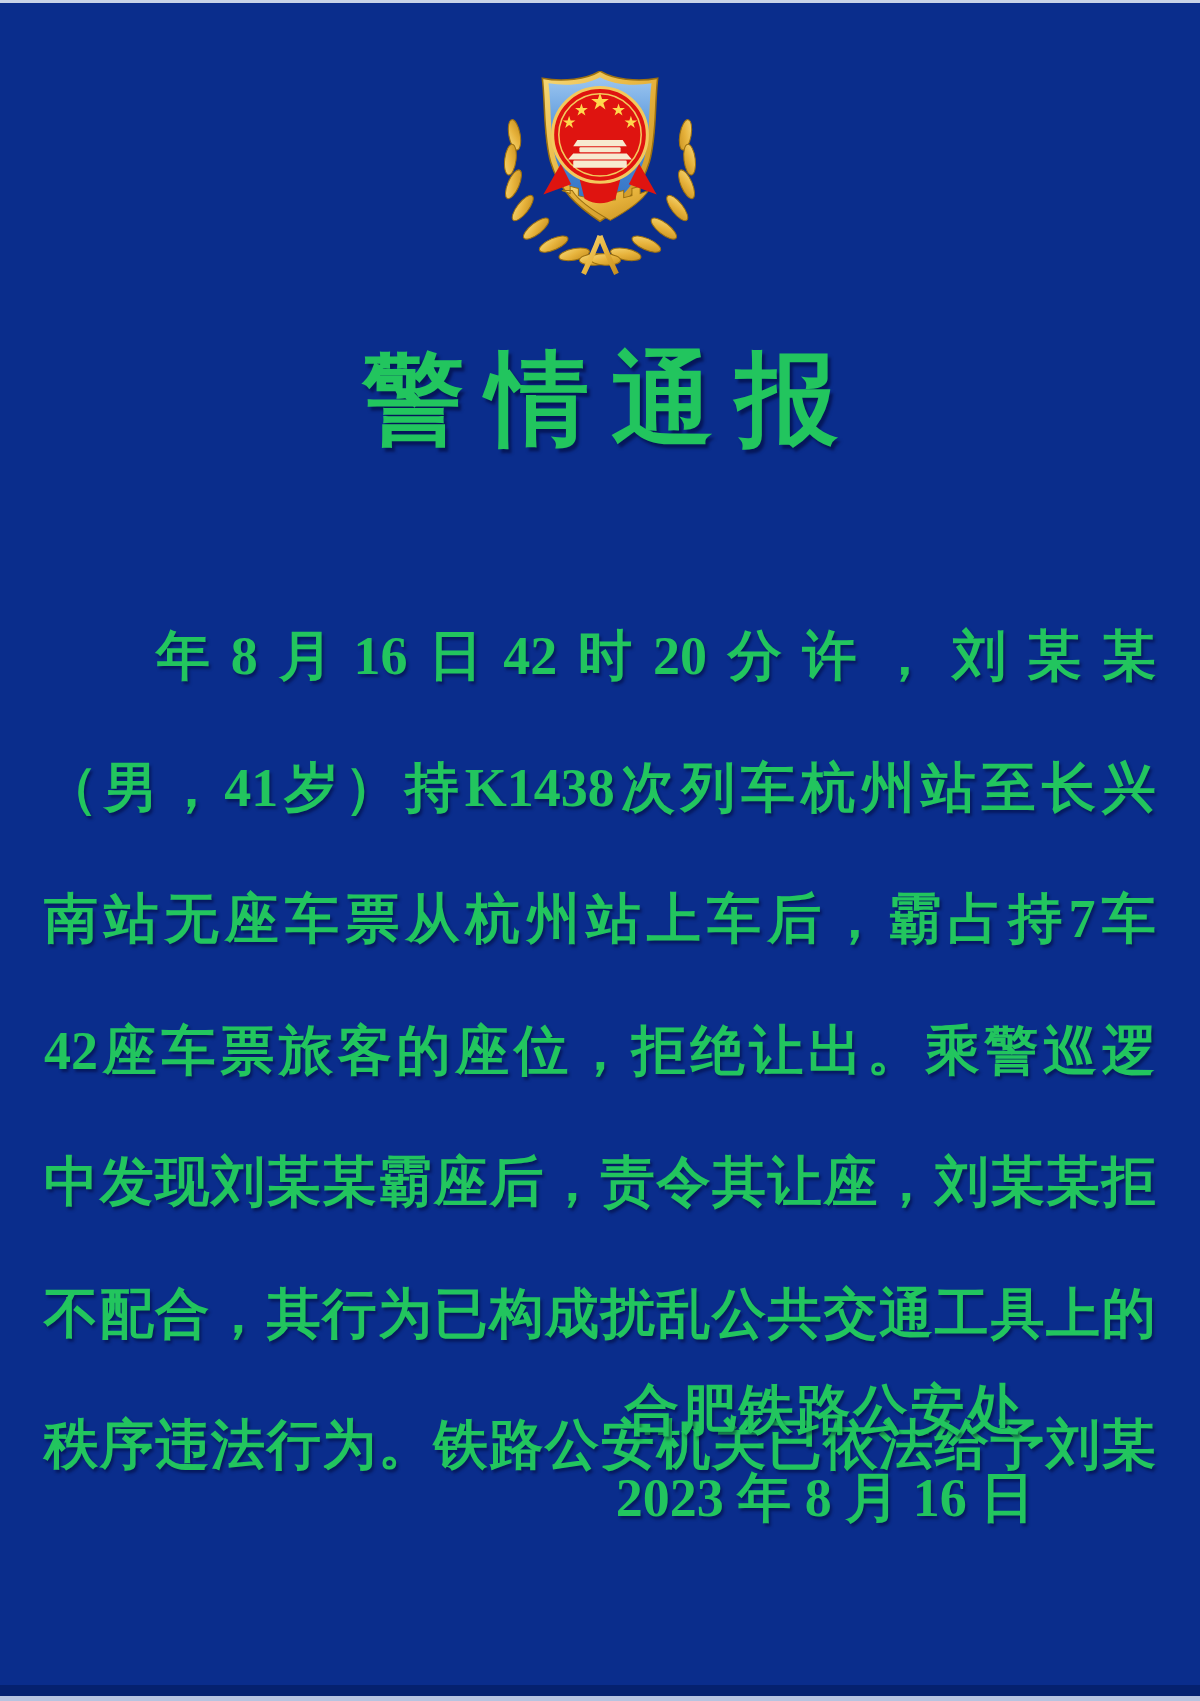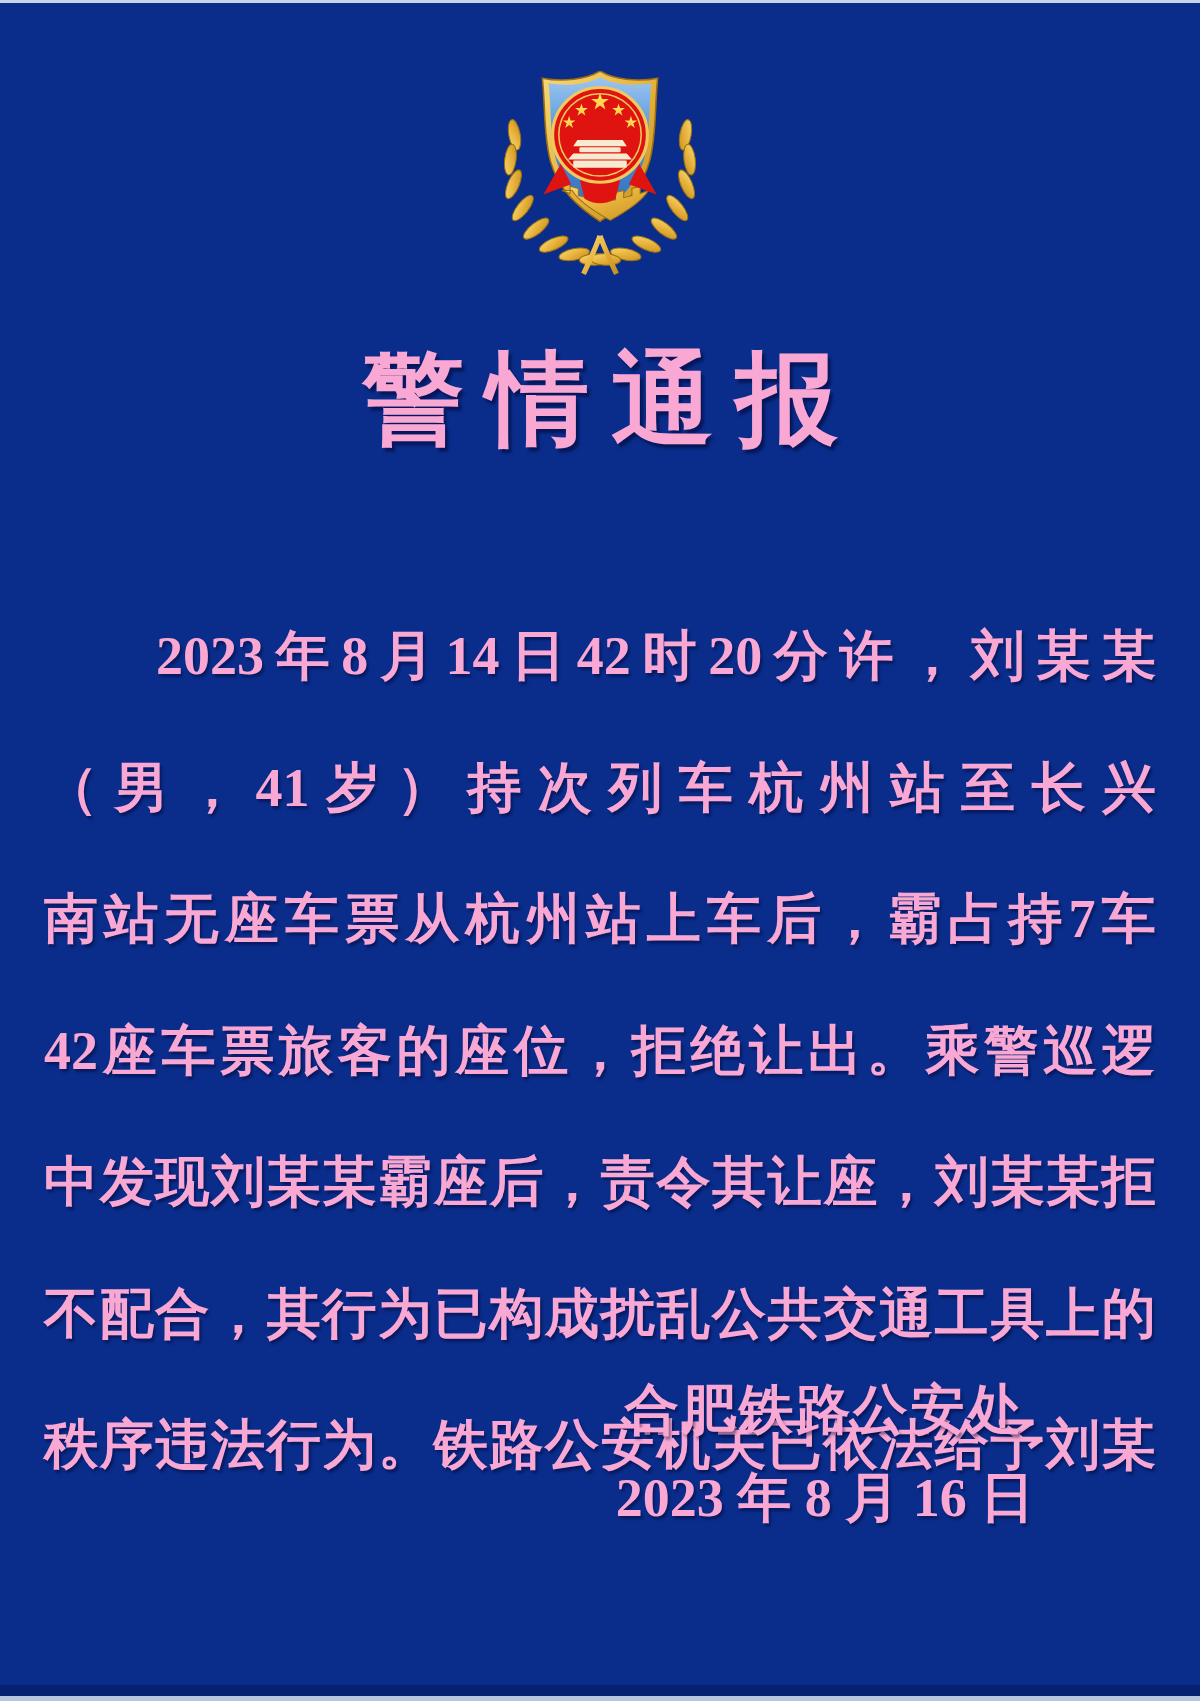--- a/index.html
+++ b/index.html
@@ -4,21 +4,21 @@
 <style>
   html,body { margin:0; padding:0; background:#1a1a1a; }
   .page {
     position:relative;
     width:1200px; height:1701px;
     margin:0 auto;
     background:#0a2d8c;
     overflow:hidden;
     font-family:"Liberation Serif","DejaVu Serif",serif;
     font-weight:700;
-    color:#f9a8d4;
+    color:#22c55e;
     border-top:3px solid #c9d4e8;
     box-sizing:border-box;
   }
   .edge-dark {
     position:absolute; left:0; bottom:5px; width:100%; height:11px;
     background:#05216f;
   }
   .edge-light {
     position:absolute; left:0; bottom:0; width:100%; height:5px;
     background:#b6c4e0;
@@ -133,44 +133,44 @@
         <use href="#star" transform="translate(70,50) scale(6.5)"></use>
         <use href="#star" transform="translate(130,50) scale(6.5)"></use>
       </g>
     </svg>
   </div>
 
   <h1 class="title">警情通报</h1>
 
   <div class="body-text">
     <p class="line indent">
-        <span>2023</span>
         <span>年</span>
         <span>8</span>
         <span>月</span>
-        <span>14</span>
+        <span>16</span>
         <span>日</span>
         <span>42</span>
         <span>时</span>
         <span>20</span>
         <span>分</span>
         <span>许</span>
         <span>，</span>
         <span>刘</span>
         <span>某</span>
         <span>某</span>
       </p>
     <p class="line">
         <span>（</span>
         <span>男</span>
         <span>，</span>
         <span>41</span>
         <span>岁</span>
         <span>）</span>
         <span>持</span>
+        <span>K1438</span>
         <span>次</span>
         <span>列</span>
         <span>车</span>
         <span>杭</span>
         <span>州</span>
         <span>站</span>
         <span>至</span>
         <span>长</span>
         <span>兴</span>
       </p>

